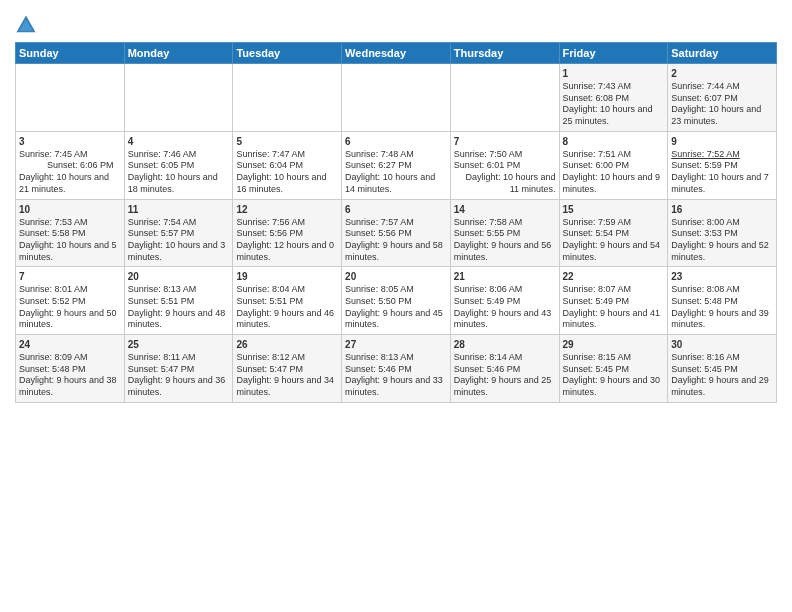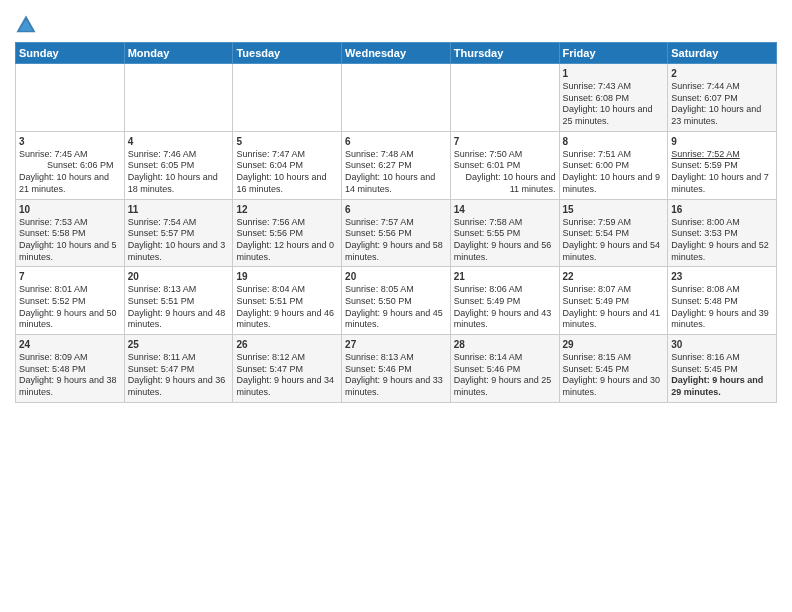--- a/index.html
+++ b/index.html
@@ -319,18 +319,18 @@
           <td>
             <span class="day-number">29</span>
             <span style="display: block;">Sunrise: 8:15 AM</span>
             <span style="display: block;">Sunset: 5:45 PM</span>
             <span style="display: block;">Daylight: 9 hours and 30 minutes.</span>
           </td>
           <td>
             <span class="day-number">30</span>
             <span style="display: block;">Sunrise: 8:16 AM</span>
             <span style="display: block;">Sunset: 5:45 PM</span>
-            <span style="display: block; font-weight: bold;">Daylight: 9 hours and 29 minutes.</span>
+            <span style="display: block;">Daylight: 9 hours and 29 minutes.</span>
           </td>
         </tr>
       </tbody>
   </table>
 </div>
 
 </body></html>

